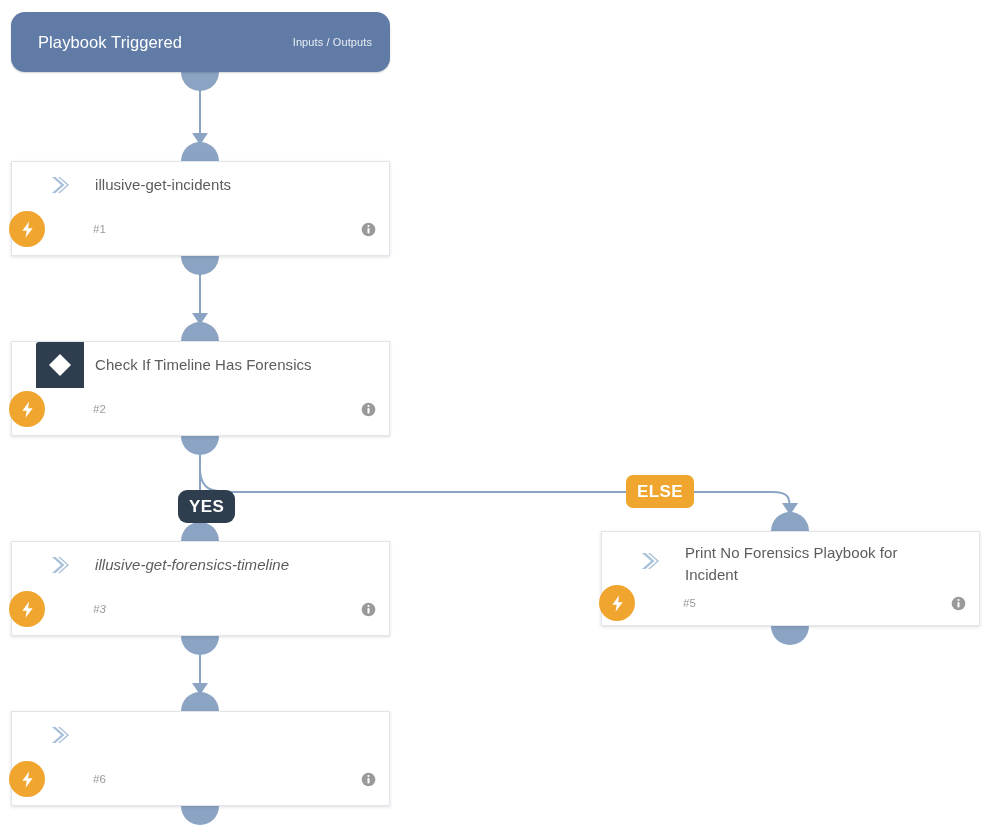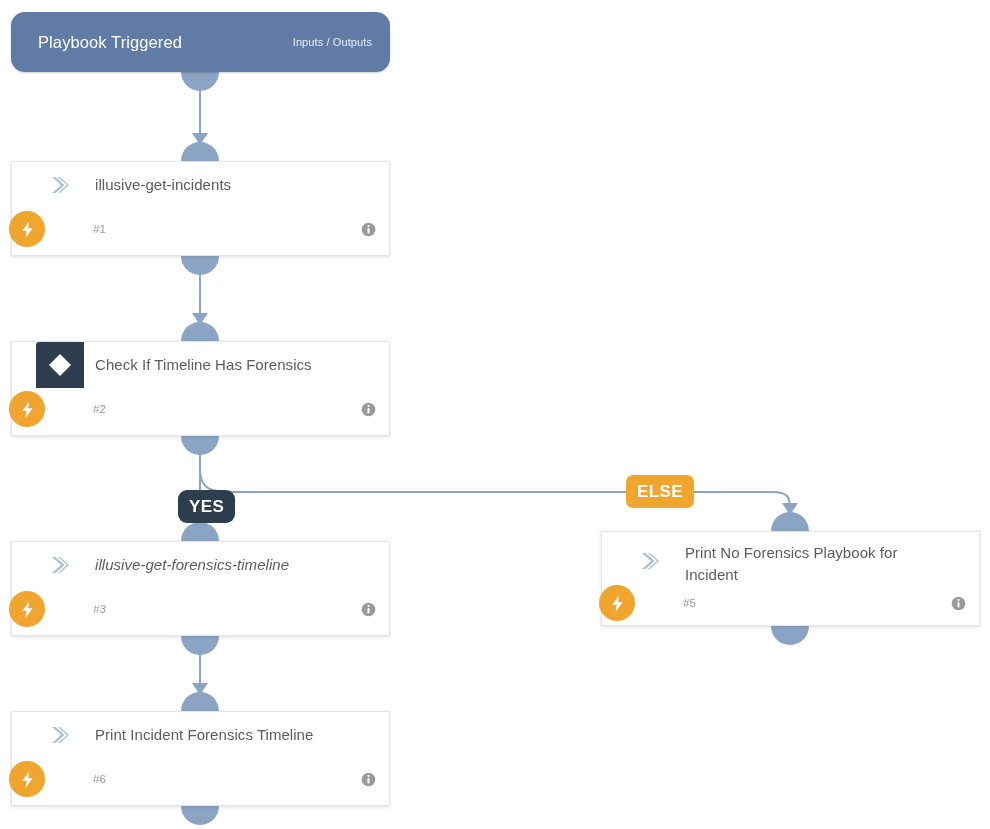--- a/index.html
+++ b/index.html
@@ -291,21 +291,20 @@
   </div>
 
   <div class="node" style="left:11px; top:711px; width:379px; height:95px;">
     <div class="node-head">
       <div class="node-icon">
         <svg class="chev" width="22" height="20" viewBox="0 0 22 20" aria-hidden="true">
           <path d="M3 2 L12 10 L3 18 L6.5 18 L15.5 10 L6.5 2 Z" fill="#a8c0d8"></path>
           <path d="M9 2 L18 10 L9 18 L11 18 L20 10 L11 2 Z" fill="#a8c0d8"></path>
         </svg>
       </div>
-      <div class="node-title">Print Incident Forensics Timeline</div>
     </div>
     <div class="node-foot">
       <div class="bolt">
         <svg width="19" height="19" viewBox="0 0 24 24" aria-hidden="true">
           <path d="M14 2 L5.5 13.5 L11 13.5 L9.5 22.5 L18.5 10.5 L12.8 10.5 Z" fill="#ffffff"></path>
         </svg>
       </div>
       <span class="node-num">#6</span>
       <span>
         <svg class="info-icon" width="15" height="15" viewBox="0 0 16 16" aria-hidden="true">

